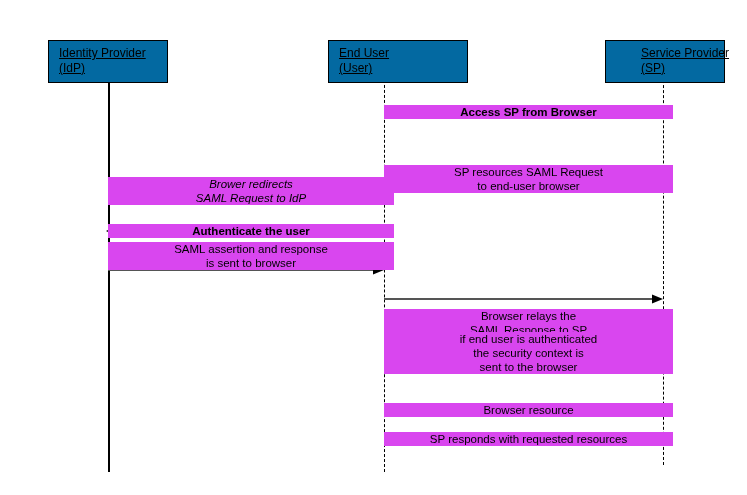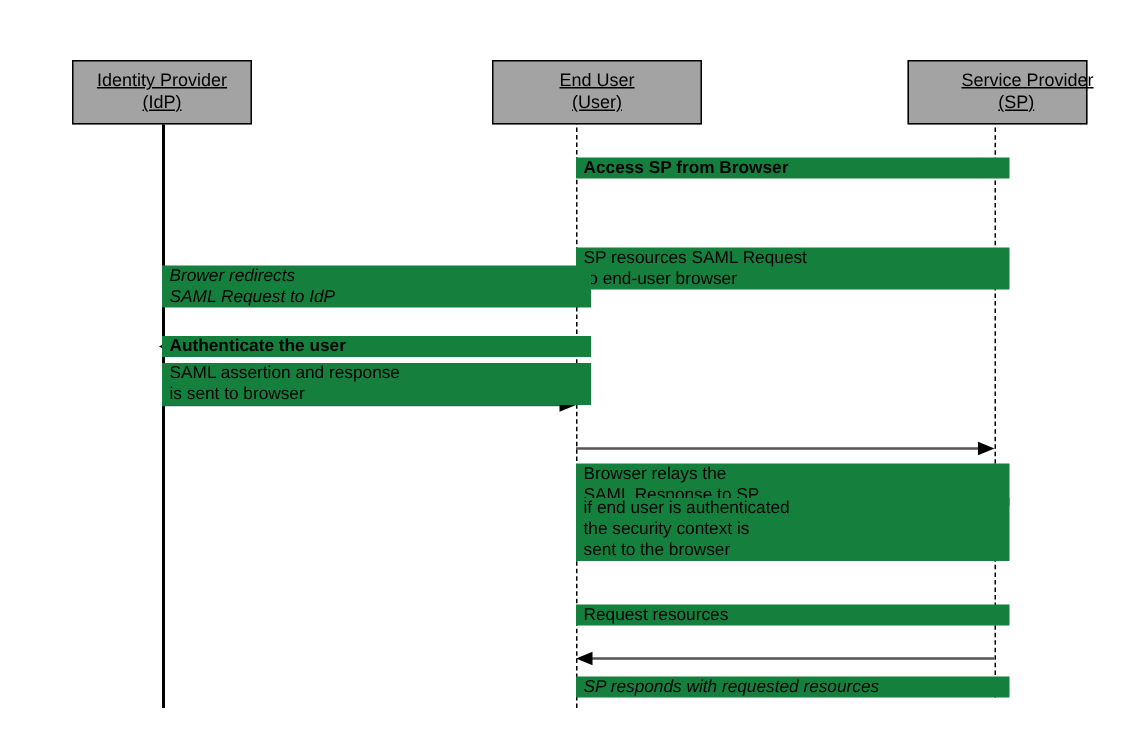--- a/index.html
+++ b/index.html
@@ -14,22 +14,22 @@
     background: #ffffff;
     font-family: "Liberation Sans", sans-serif;
     overflow: hidden;
   }
 
   
   .participant {
     position: absolute;
     box-sizing: border-box;
     border: 1.5px solid #000000;
-    background: #a3a3a3;
-    text-align: center;
+    background: #0369a1;
+    text-align: left;
     padding: 5px 10px 6px 10px;
     line-height: 15px;
     z-index: 5;
   }
   .participant .pname,
   .participant .psub {
     display: block;
     font-size: 12px;
     color: #000000;
     text-decoration: underline;
@@ -43,24 +43,25 @@
     z-index: 1;
   }
   .lifeline.solid {
     border-left: 2px solid #000000;
   }
   .lifeline.dashed {
     border-left: 1.6px dashed #000000;
   }
   .msg-label {
     position: absolute;
+    text-align: center;
     font-size: 11.5px;
     color: #000000;
     line-height: 14px;
-    background: #15803d;
+    background: #d946ef;
     white-space: pre-line;
     padding: 0 5px;
     z-index: 4;
   }
   .msg-label.bold {
     font-weight: bold;
     font-size: 11.5px;
   }
   .arrow-svg {
     position: absolute;
@@ -132,21 +133,21 @@
         <line x1="10" y1="11" x2="279" y2="11" stroke="#555555" stroke-width="1.8"></line>
         <polygon points="0,11 11,6.5 11,15.5" fill="#000000"></polygon>
       </svg>
       <div class="msg-label" style="left: 384px; width: 279px; top: 332px;">if end user is authenticated
 the security context is
 sent to the browser</div>
       <svg class="arrow-svg" width="279" height="22" style="left: 384px; top: 399px;">
         <line x1="0" y1="11" x2="269" y2="11" stroke="#555555" stroke-width="1.8"></line>
         <polygon points="279,11 268,6.5 268,15.5" fill="#000000"></polygon>
       </svg>
-      <div class="msg-label" style="left: 384px; width: 279px; top: 403px;">Request resources</div>
+      <div class="msg-label" style="left: 384px; width: 279px; top: 403px;">Browser resource</div>
       <svg class="arrow-svg" width="279" height="22" style="left: 384px; top: 428px;">
         <line x1="10" y1="11" x2="279" y2="11" stroke="#555555" stroke-width="1.8"></line>
         <polygon points="0,11 11,6.5 11,15.5" fill="#000000"></polygon>
       </svg>
-      <div class="msg-label" style="left: 384px; width: 279px; top: 451px; font-style: italic;">SP responds with requested resources</div>
+      <div class="msg-label" style="left: 384px; width: 279px; top: 432px;">SP responds with requested resources</div>
     </div>
 
 </div>
 
 </body></html>

